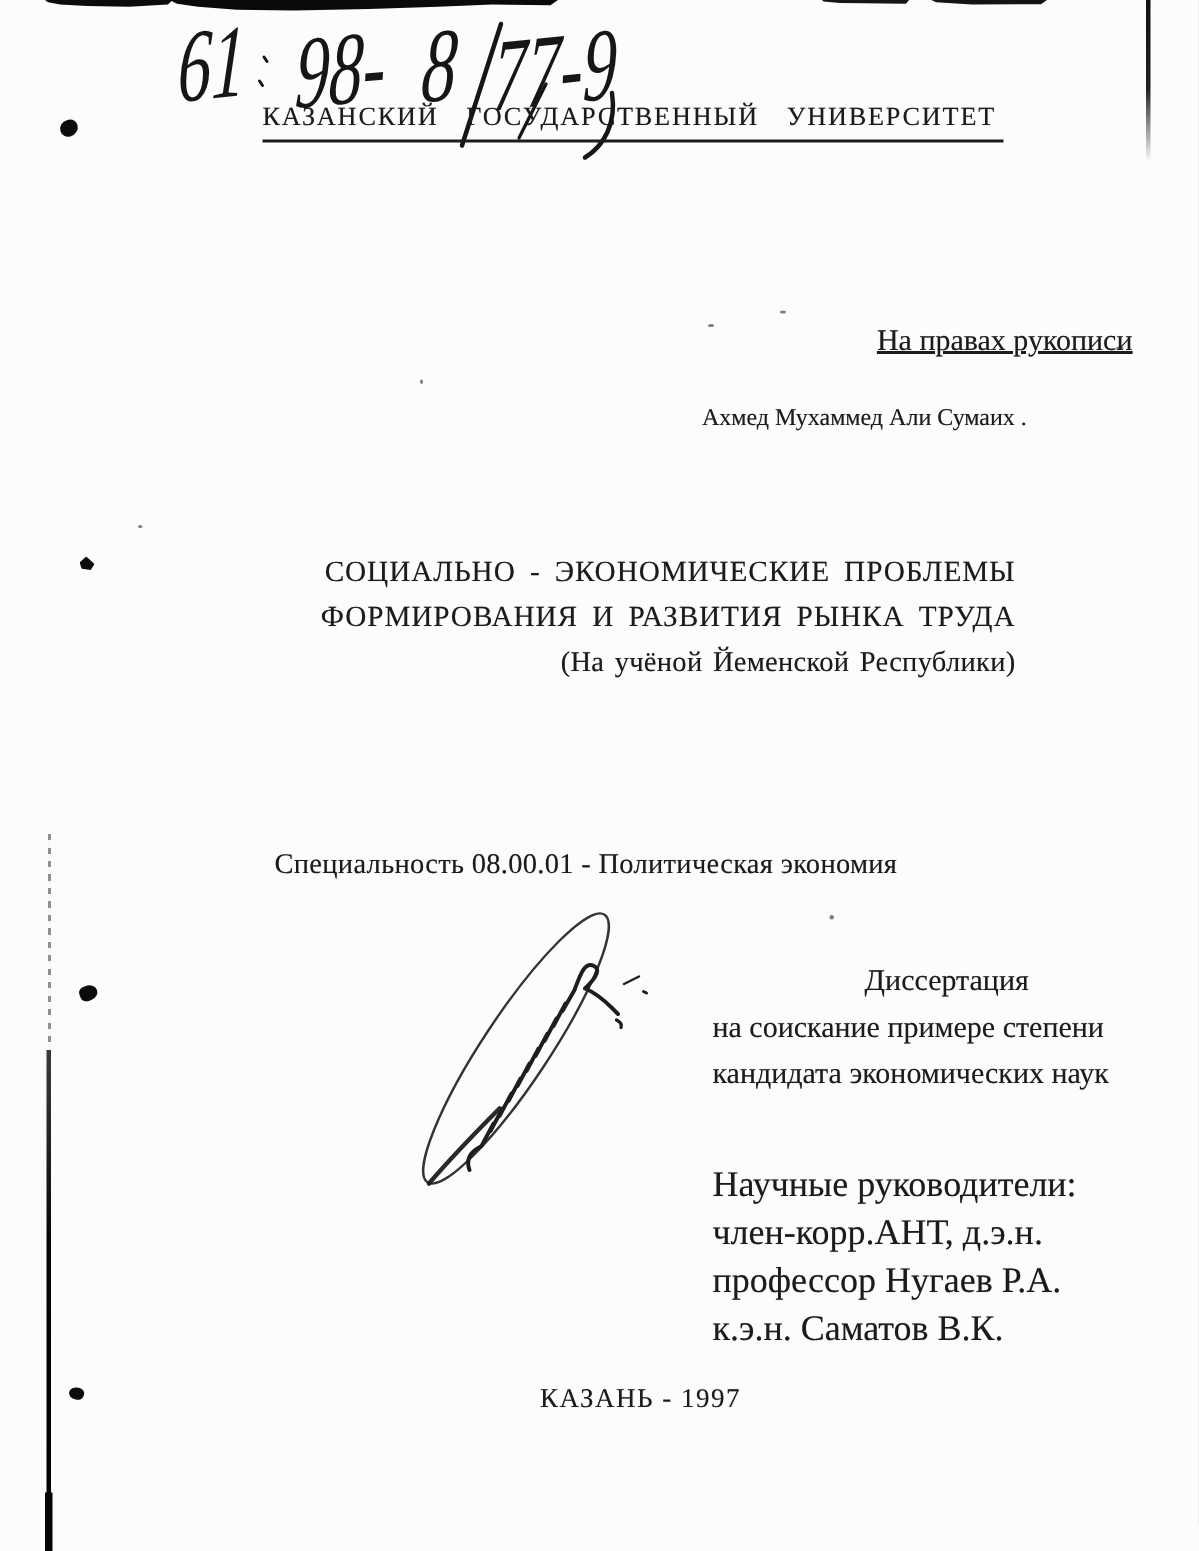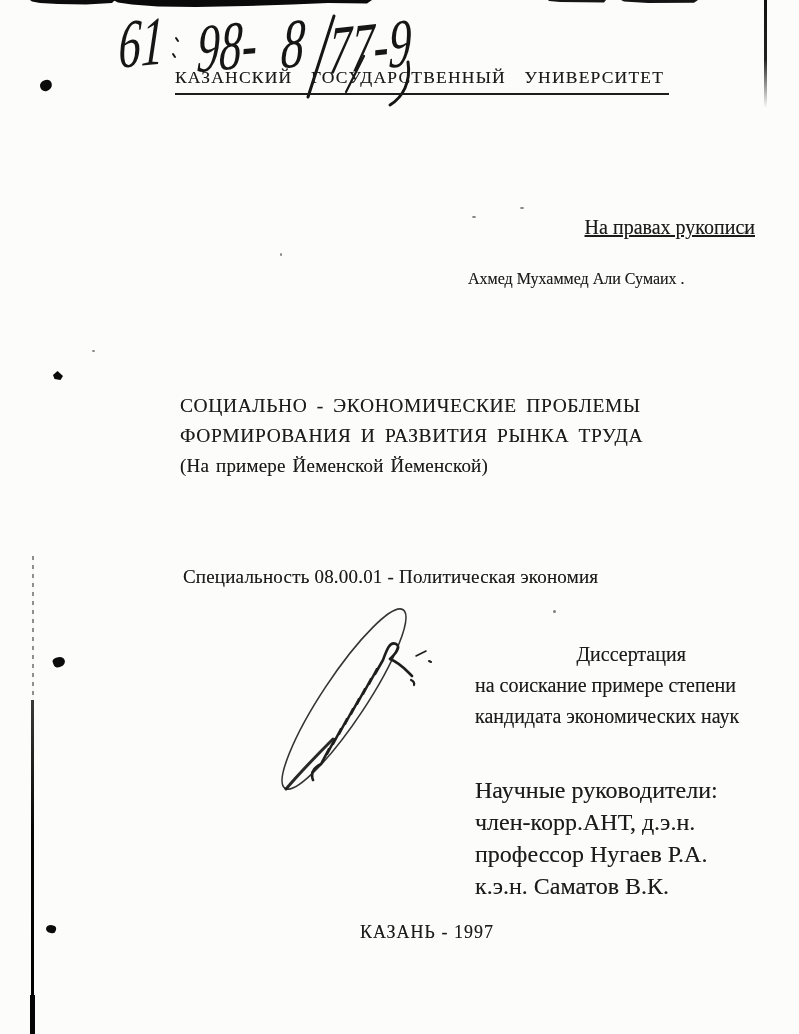--- a/index.html
+++ b/index.html
@@ -19,22 +19,22 @@
     top: 67px; left: 175px; width: 494px;
     font-size: 17.5px; letter-spacing: 1.2px; word-spacing: 13px;
     border-bottom: 2px solid #1d1d1d;
     padding-bottom: 5px;
   }
   .manuscript-note { top: 216px; right: 44px; font-size: 20px; text-decoration: underline; }
   .author { top: 270px; left: 468px; font-size: 16px; }
 
   .title-block {
     top: 367px; left: 180px; width: 497px;
-    text-align: left; line-height: 30px;
-    font-size: 19.5px; letter-spacing: 0.6px; word-spacing: 4px; margin-top: 24px;
+    text-align: right; line-height: 30px;
+    font-size: 19.5px; letter-spacing: 0.6px; word-spacing: 4px;
   }
   .title-block .subtitle { font-size: 19px; letter-spacing: 0.2px; word-spacing: 2px; }
 
   .specialty { top: 536px; left: 183px; font-size: 19px; letter-spacing: 0.2px; margin-top: 30px; }
 
   .thesis-block { top: 639px; left: 475px; font-size: 20px; line-height: 31px; }
   .thesis-block .indent { padding-left: 48px; text-align: center; }
 
   .supervisors-block { top: 774px; left: 475px; font-size: 24px; line-height: 32px; }
 
@@ -106,21 +106,21 @@
 
   <div class="txt university">КАЗАНСКИЙ ГОСУДАРСТВЕННЫЙ УНИВЕРСИТЕТ</div>
 
   <div class="txt manuscript-note">На правах рукописи</div>
 
   <div class="txt author">Ахмед Мухаммед Али Сумаих .</div>
 
   <div class="txt title-block">
     <div>СОЦИАЛЬНО - ЭКОНОМИЧЕСКИЕ ПРОБЛЕМЫ</div>
     <div>ФОРМИРОВАНИЯ И РАЗВИТИЯ РЫНКА ТРУДА</div>
-    <div class="subtitle">(На примере Йеменской Йеменской)</div>
+    <div class="subtitle">(На учёной Йеменской Республики)</div>
   </div>
 
   <div class="txt specialty">Специальность 08.00.01 - Политическая экономия</div>
 
   <div class="txt thesis-block">
     <div class="indent">Диссертация</div>
     <div>на соискание примере степени</div>
     <div>кандидата экономических наук</div>
   </div>
 

